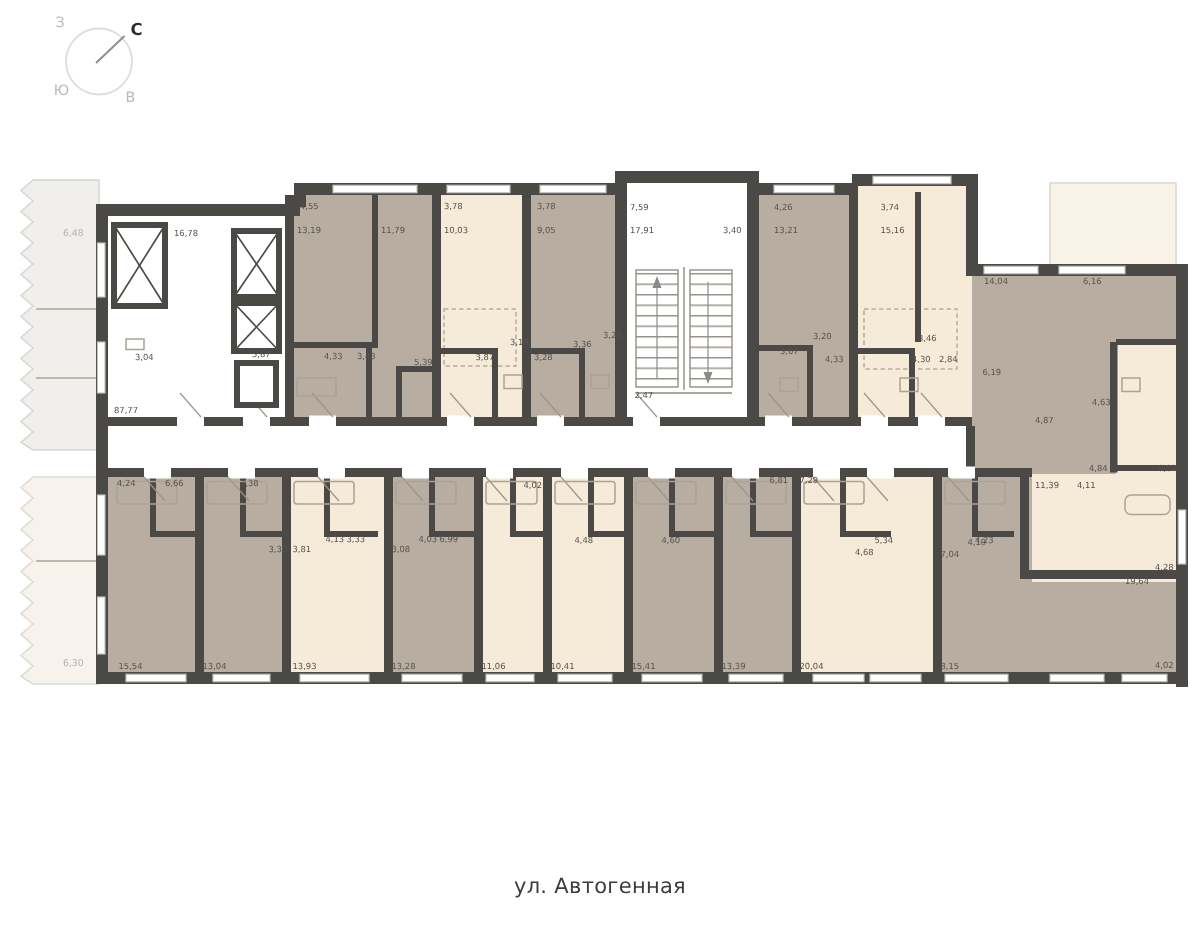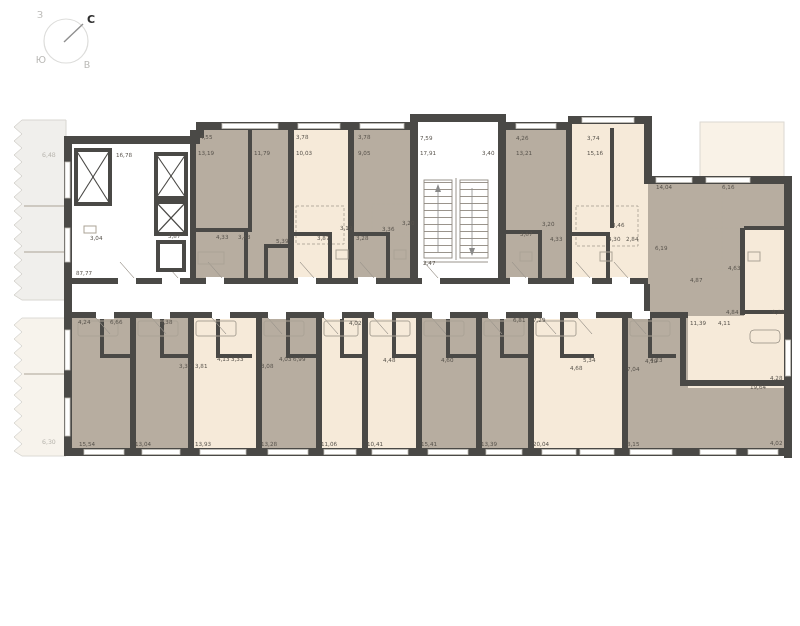--- a/index.html
+++ b/index.html
@@ -372,14 +372,15 @@
         <text x="261" y="446" class="lbl">13,28</text>
         <text x="321" y="446" class="lbl">11,06</text>
         <text x="367" y="446" class="lbl">10,41</text>
         <text x="421" y="446" class="lbl">15,41</text>
         <text x="481" y="446" class="lbl">13,39</text>
         <text x="533" y="446" class="lbl">20,04</text>
         <text x="627" y="446" class="lbl">8,15</text>
       </g>
 </svg>
 
+<div class="street">ул. Автогенная</div>
 
 </div>
 
 </body></html>

